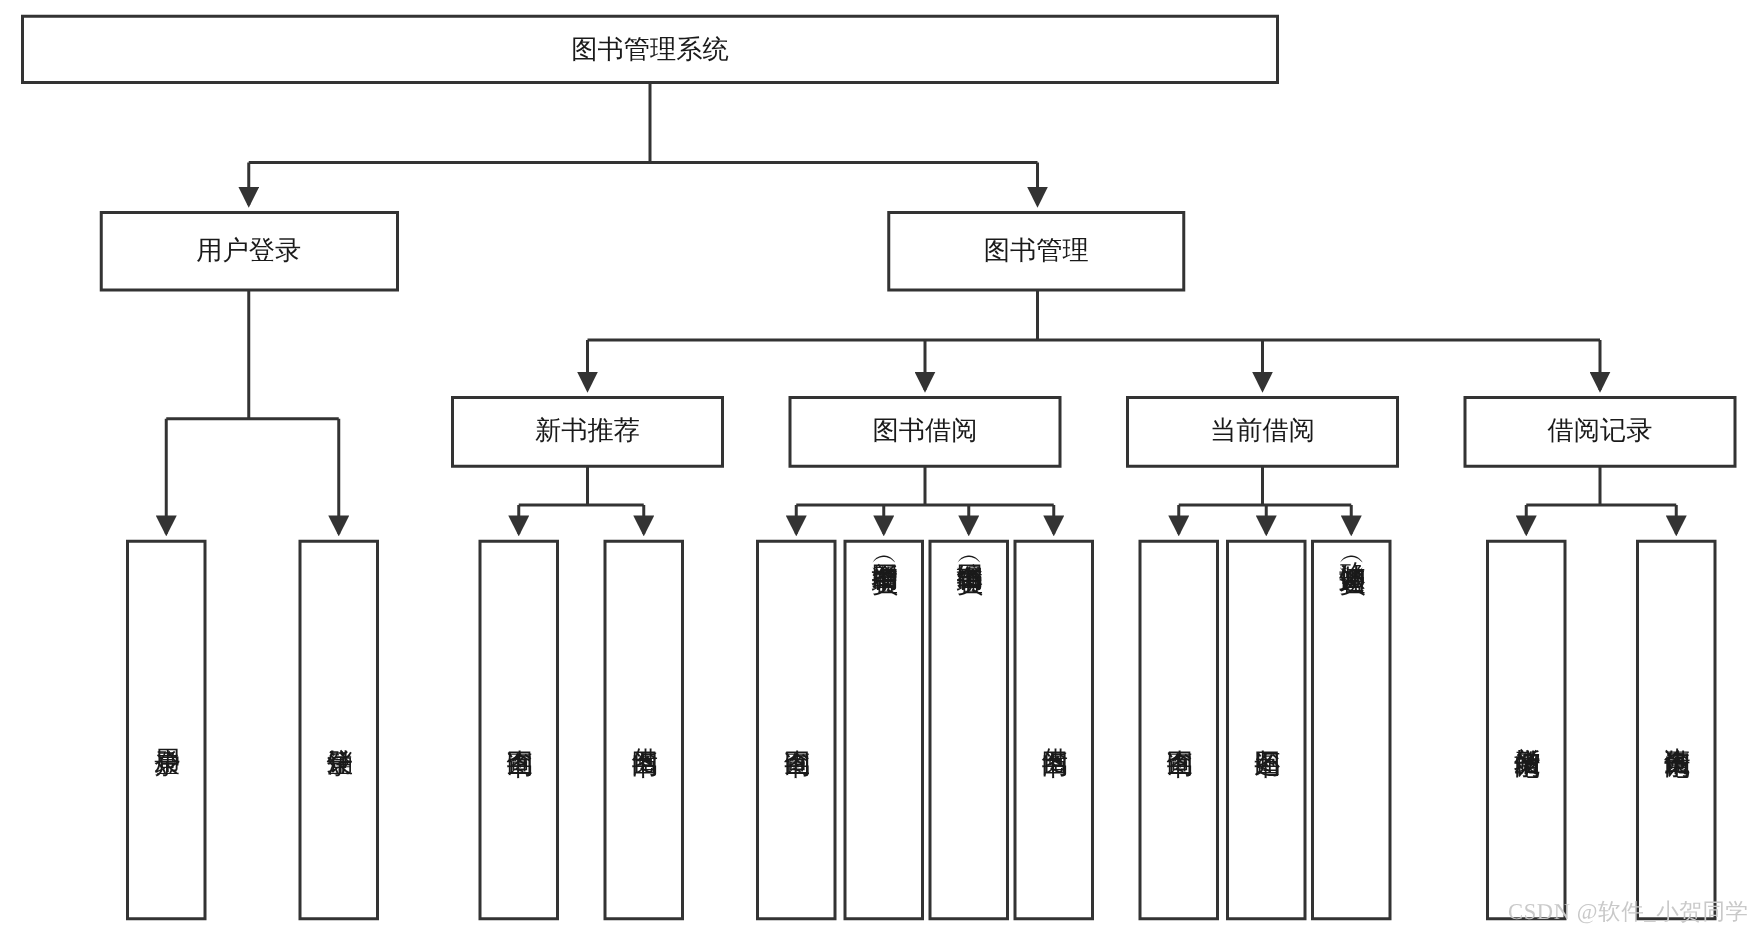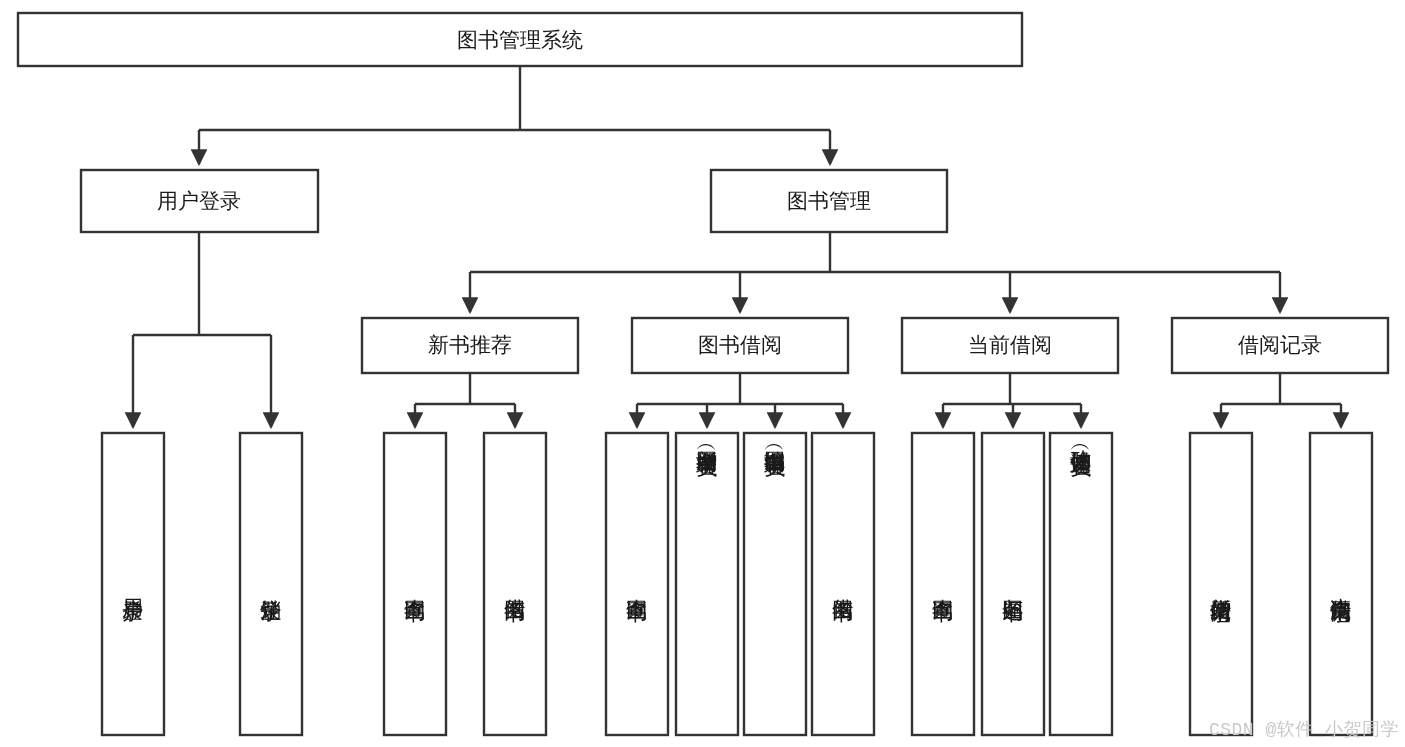--- a/index.html
+++ b/index.html
@@ -54,21 +54,21 @@
     font-size: 21px;
     line-height: 1.32;
     color: #1a1a1a;
     letter-spacing: 1px;
     white-space: nowrap;
   }
   .watermark {
     position: absolute;
     right: 6px;
     bottom: 6px;
-    font-family: Liberation Mono, monospace;
+    font-family: Liberation Serif, serif;
     font-size: 18px;
     color: #c9c9c9;
     letter-spacing: 0.5px;
     white-space: nowrap;
   }
 </style>
 </head>
 <body>
 
 <svg id="diagram" viewBox="0 0 1405 747">

